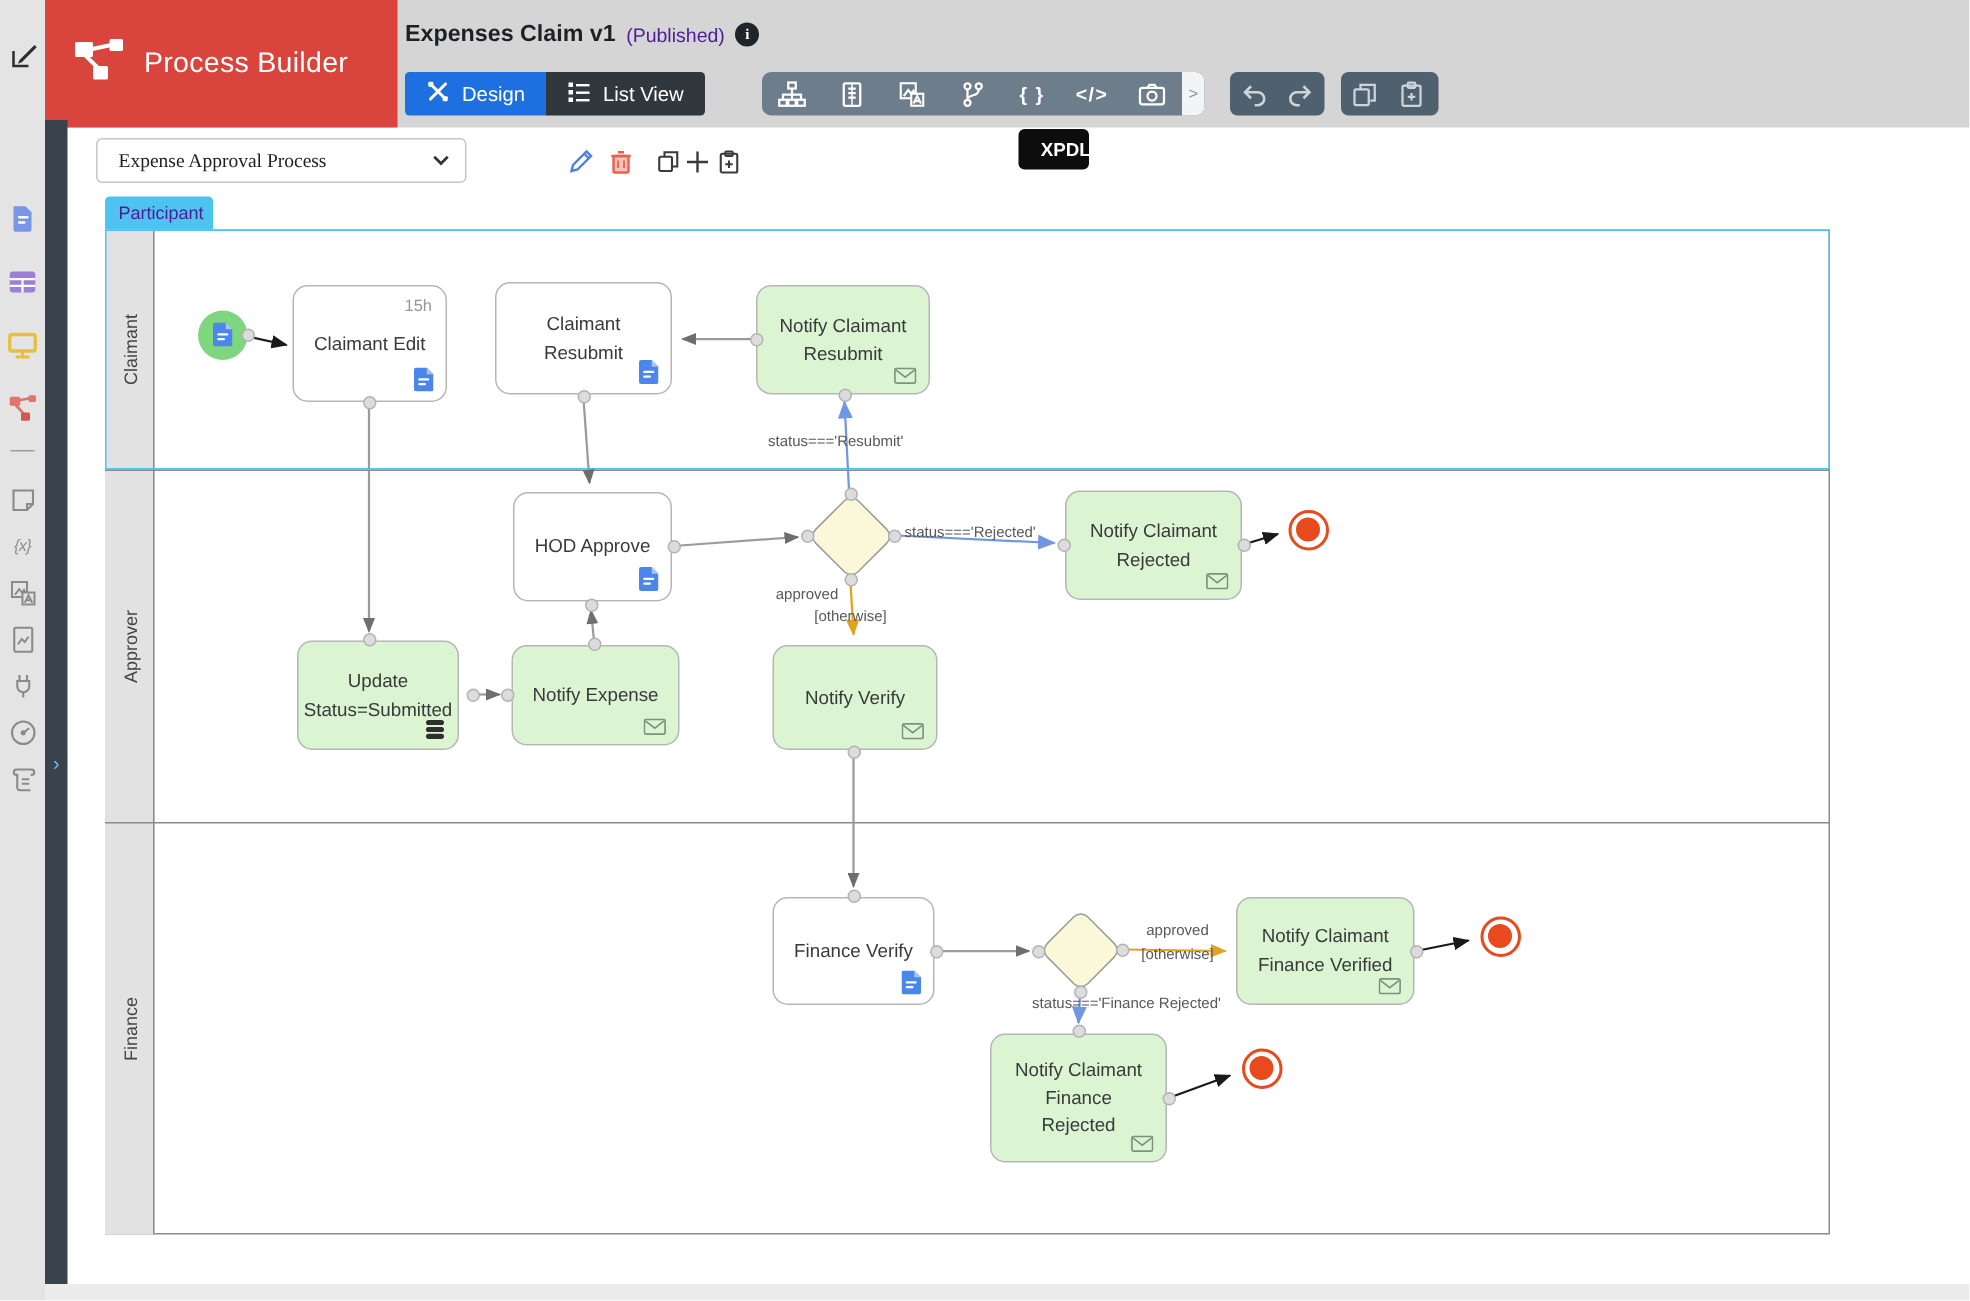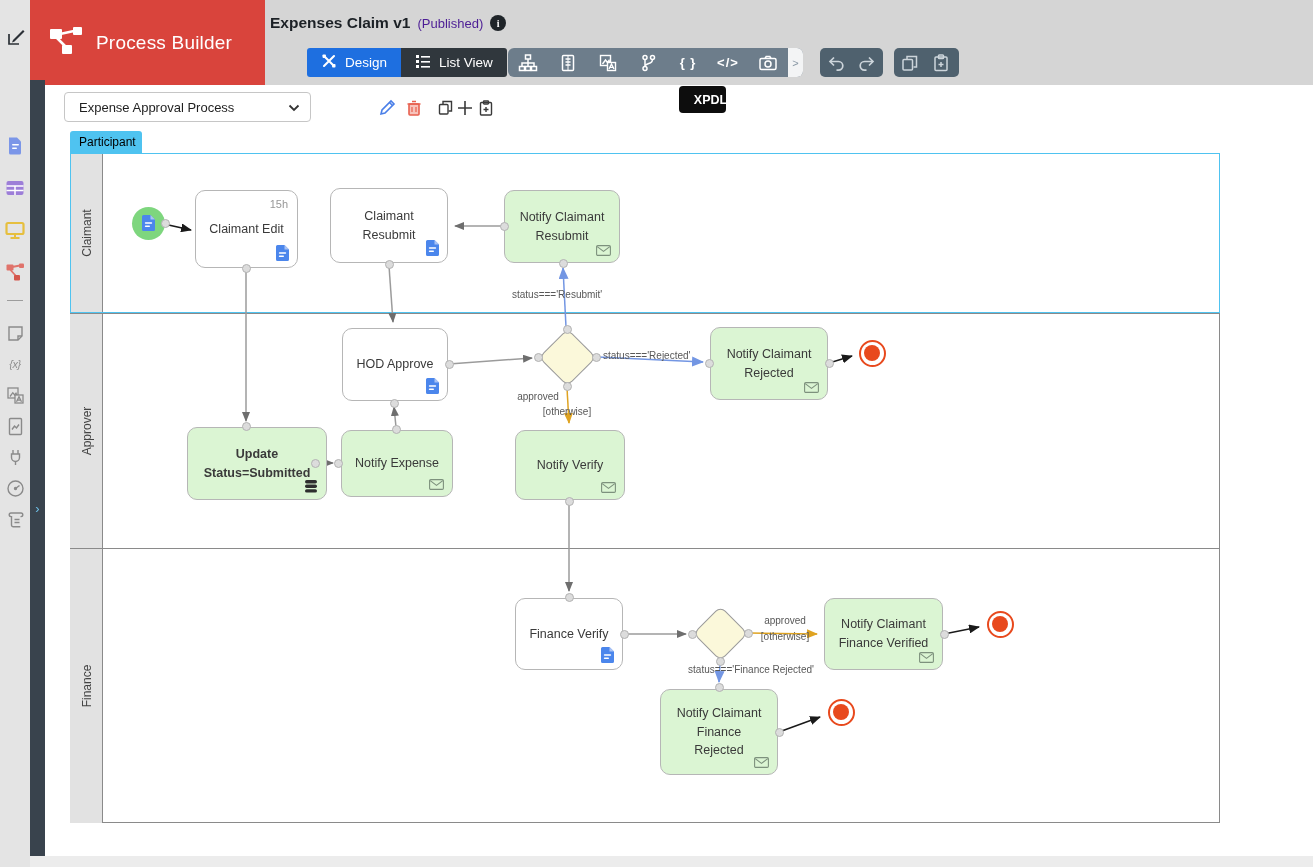--- a/index.html
+++ b/index.html
@@ -16,52 +16,52 @@
   .strip-chevron { position:absolute; left:31px; top:500px; width:13px; height:18px; color:#6fc0e8; font-size:13px; line-height:18px; text-align:center; cursor:pointer; z-index:26; }
 
   
   .header { position:absolute; left:30px; top:0; width:1283px; height:85px; background:#d5d5d5; z-index:20; }
   .logo { position:absolute; left:0; top:0; width:235px; height:85px; background:#d9443c; display:flex; align-items:center; padding-left:18px; gap:12px; }
   .logo-text { color:#fff; font-size:19px; letter-spacing:0.2px; }
   .title-row { position:absolute; left:240px; top:12px; height:22px; display:flex; align-items:center; gap:7px; }
   .page-title { font-size:15.5px; font-weight:bold; color:#1c2126; }
   .page-status { font-size:13px; color:#4c1d95; }
   .info-dot { width:16px; height:16px; border-radius:50%; background:#1f2429; color:#fff; font-size:10px; font-weight:bold; display:flex; align-items:center; justify-content:center; font-family:"Liberation Serif",serif; cursor:pointer; }
-  .view-tabs { position:absolute; left:240px; top:48px; height:44px; display:flex;margin-left:37px; }
+  .view-tabs { position:absolute; left:240px; top:48px; height:44px; display:flex; }
   .vtab { height:29px; display:flex; align-items:center; gap:8px; padding:0 14px; color:#fff; font-size:13.5px; cursor:pointer; }
   .vtab.active { background:#1e6fe0; border-radius:3px 0 0 3px; }
   .vtab.inactive { background:#30373d; border-radius:0 3px 3px 0; }
   .icon-toolbar { position:absolute; left:478px; top:48px; height:29px; width:295px; background:#6d7d8b; border-radius:6px; display:flex; align-items:center; }
   .tool-btn { width:40px; height:29px; display:flex; align-items:center; justify-content:center; cursor:pointer; color:#fff; }
   .tool-txt { color:#fff; font-size:13px; font-weight:bold; letter-spacing:1px; }
   .tool-more { width:15px; height:29px; background:#f3f4f5; border-radius:0 6px 6px 0; display:flex; align-items:center; justify-content:center; color:#8a99a6; font-size:11px; cursor:pointer; }
   .btn-group { position:absolute; top:48px; height:29px; background:#4f616e; border-radius:5px; display:flex; align-items:center; }
   .grp-undo { left:790px; width:63px; }
   .grp-clip { left:864px; width:65px; }
   .btn-group .tool-btn { width:31px; }
 
   
   .tooltip { position:absolute; left:679px; top:86px; width:47px; height:27px; background:#0d0d0d; color:#fff; border-radius:4px; font-size:12.5px; font-weight:bold; display:flex; align-items:center; justify-content:center; z-index:60;padding-left:16px; }
 
   
   .toolbar2 { position:absolute; left:45px; top:85px; width:1268px; height:45px; background:#fff; z-index:15; }
-  .proc-select { position:absolute; left:19px; top:7px; width:247px; height:30px; border:1px solid #c6c6c6; border-radius:4px; background:#fff; display:flex; align-items:center; padding:0 10px 0 14px; cursor:pointer; }
+  .proc-select { position:absolute; left:19px; top:7px; width:247px; height:30px; border:1px solid #c6c6c6; border-radius:4px; background:#fff; display:flex; align-items:center; padding:0 10px 0 14px; cursor:pointer;font-family:Liberation Serif, serif; }
   .proc-select-value { font-size:13px; color:#1f1f1f; flex:1; }
   .t2-icon { position:absolute; top:14px; width:18px; height:18px; display:flex; align-items:center; justify-content:center; cursor:pointer; }
 
   
   .canvas { position:absolute; left:45px; top:130px; width:1268px; height:726px; background:#fff; z-index:1; }
   .bottom-strip { position:absolute; left:30px; top:856px; width:1283px; height:11px; background:#ececec; z-index:5; }
   #diagram { position:absolute; left:0; top:0; width:1313px; height:867px; z-index:10; }
   .pool { position:absolute; border:1px solid #8a8a8a; }
   .lane-labelcol { position:absolute; background:#e2e2e2; border-right:1px solid #8a8a8a; }
   .lane-sep { position:absolute; height:0; border-top:1px solid #8a8a8a; }
   .lane-label { position:absolute; font-size:12px; color:#444; white-space:nowrap; transform:translate(-50%,-50%) rotate(-90deg); }
   .lane-selected { position:absolute; border:1.5px solid #4fc3f0; pointer-events:none; }
-  .participant-tab { position:absolute; background:#4fc3f0; color:#000000; font-size:12px; border-radius:3px 3px 0 0; display:flex; align-items:center; padding-left:9px; cursor:pointer; z-index:12; }
+  .participant-tab { position:absolute; background:#4fc3f0; color:#4c1d95; font-size:12px; border-radius:3px 3px 0 0; display:flex; align-items:center; padding-left:9px; cursor:pointer; z-index:12; }
   .task { position:absolute; border:1.5px solid #b6b6b6; border-radius:10px; display:flex; align-items:center; justify-content:center; text-align:center; font-size:12.5px; color:#3a3a3a; line-height:1.5; white-space:pre-line; z-index:13; cursor:pointer; padding:4px 10px; }
   .task .badge { position:absolute; top:5px; right:9px; font-size:11px; color:#979797; }
   .task .corner-ic { position:absolute; bottom:6px; right:8px; line-height:0; }
   .gateway { position:absolute; background:#fbf8da; border:1.5px solid #9a9a9a; border-radius:7px; transform:rotate(45deg); z-index:13; cursor:pointer; }
   .evt-start { position:absolute; border-radius:50%; background:#7ed67e; display:flex; align-items:center; justify-content:center; z-index:13; cursor:pointer; }
   .evt-end { position:absolute; border-radius:50%; border:2.5px solid #e8491d; background:#fff; display:flex; align-items:center; justify-content:center; z-index:13; cursor:pointer; }
   .evt-end .inner { border-radius:50%; background:#e8491d; }
   .cdot { position:absolute; width:9px; height:9px; border-radius:50%; background:#dcdcdc; border:1px solid #b3b3b3; z-index:14; cursor:pointer; }
   .edge-label { position:absolute; font-size:10px; color:#585858; white-space:nowrap; z-index:12; }
   #edge-svg { position:absolute; left:0; top:0; z-index:11; pointer-events:none; }
@@ -413,21 +413,21 @@
           </svg></span></div>
       <div class="gateway" style="left: 546.5px; top: 336.5px; width: 41px; height: 41px; background: rgb(251, 248, 218); border-color: rgb(154, 154, 154);"></div>
       <div class="task" style="left: 710px; top: 327px; width: 118px; height: 73px; background: rgb(219, 245, 211); border-color: rgb(182, 182, 182);"><span>Notify Claimant
 Rejected</span><span class="corner-ic"><svg width="15" height="11" viewBox="0 0 15 11">
             <rect x="0.6" y="0.6" width="13.8" height="9.8" rx="1.2" fill="none" stroke="#7d917d" stroke-width="1.1"></rect>
             <path d="M1.2 1.6 L7.5 6.4 L13.8 1.6" fill="none" stroke="#7d917d" stroke-width="1.1"></path>
           </svg></span></div>
       <div class="evt-end" style="left: 858.5px; top: 339.5px; width: 27px; height: 27px; border-color: rgb(232, 73, 29);">
         <div class="inner" style="width: 16px; height: 16px; background: rgb(232, 73, 29);"></div>
       </div>
-      <div class="task" style="left: 187px; top: 427px; width: 140px; height: 73px; background: rgb(219, 245, 211); border-color: rgb(182, 182, 182); font-weight: bold;"><span>Update
+      <div class="task" style="left: 198px; top: 427px; width: 108px; height: 73px; background: rgb(219, 245, 211); border-color: rgb(182, 182, 182);"><span>Update
 Status=Submitted</span><span class="corner-ic"><svg width="14" height="13" viewBox="0 0 14 13">
             <rect x="1" y="0" width="12" height="3.4" rx="1.7" fill="#2e2e2e"></rect>
             <rect x="1" y="4.6" width="12" height="3.4" rx="1.7" fill="#2e2e2e"></rect>
             <rect x="1" y="9.2" width="12" height="3.4" rx="1.7" fill="#2e2e2e"></rect>
           </svg></span></div>
       <div class="task" style="left: 341px; top: 430px; width: 112px; height: 67px; background: rgb(219, 245, 211); border-color: rgb(182, 182, 182);"><span>Notify Expense</span><span class="corner-ic"><svg width="15" height="11" viewBox="0 0 15 11">
             <rect x="0.6" y="0.6" width="13.8" height="9.8" rx="1.2" fill="none" stroke="#7d917d" stroke-width="1.1"></rect>
             <path d="M1.2 1.6 L7.5 6.4 L13.8 1.6" fill="none" stroke="#7d917d" stroke-width="1.1"></path>
           </svg></span></div>
       <div class="task" style="left: 515px; top: 430px; width: 110px; height: 70px; background: rgb(219, 245, 211); border-color: rgb(182, 182, 182);"><span>Notify Verify</span><span class="corner-ic"><svg width="15" height="11" viewBox="0 0 15 11">

